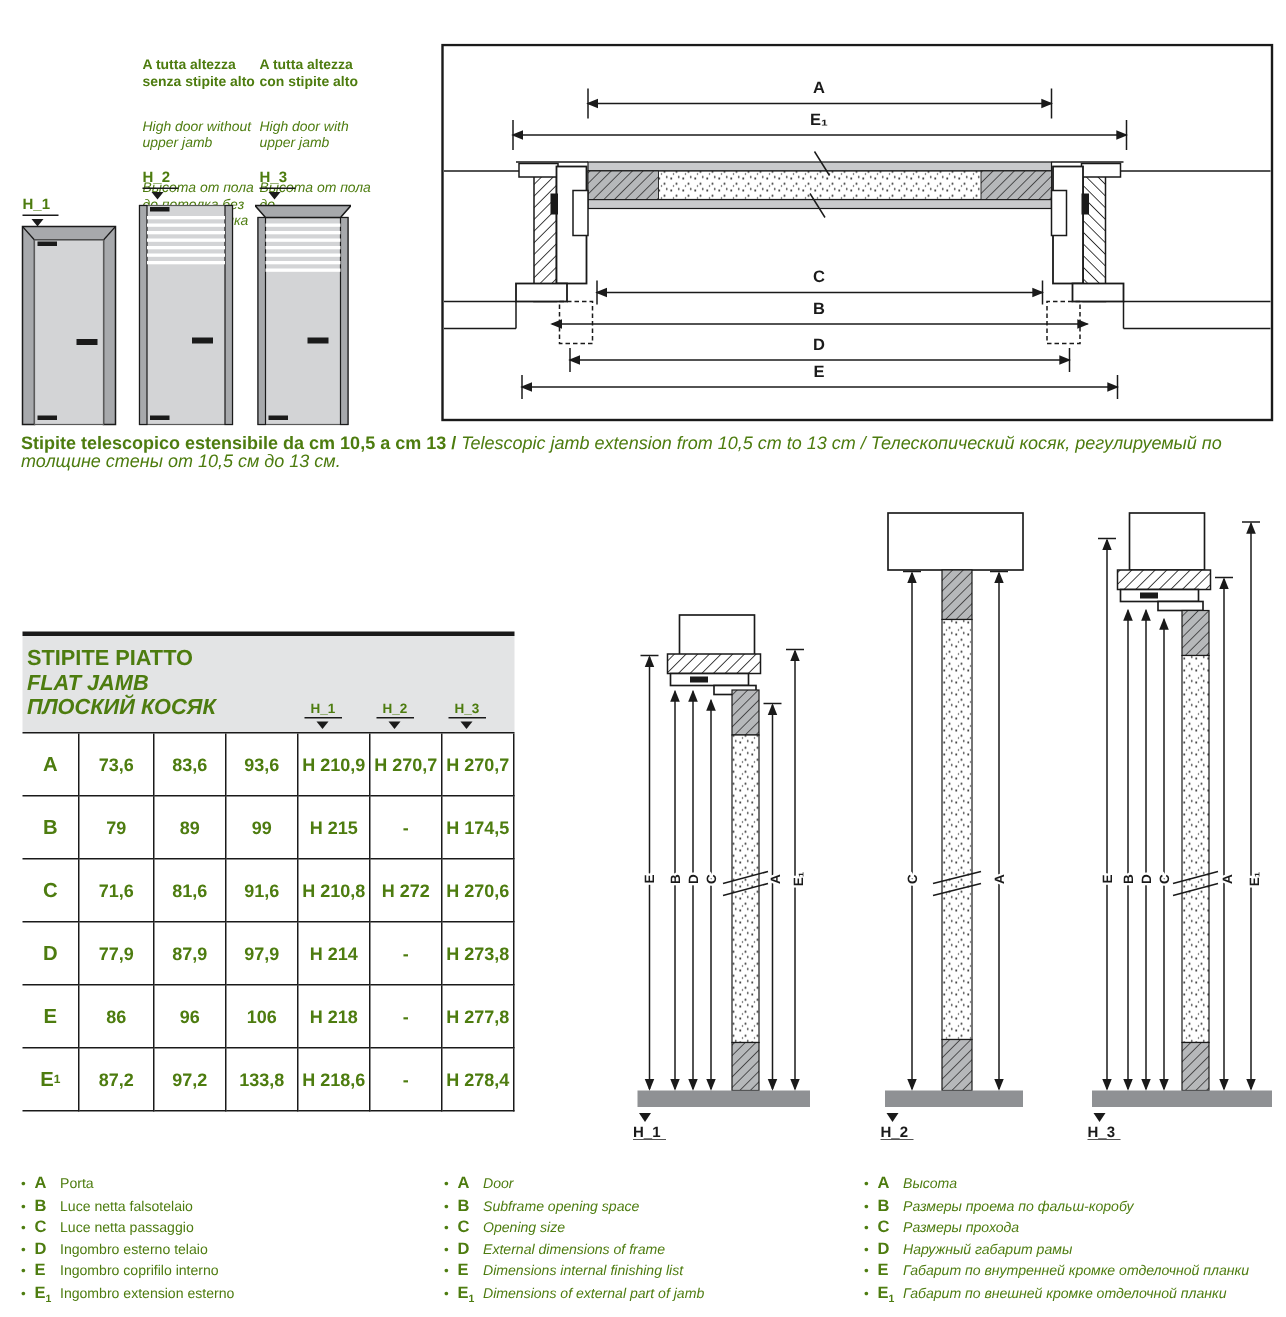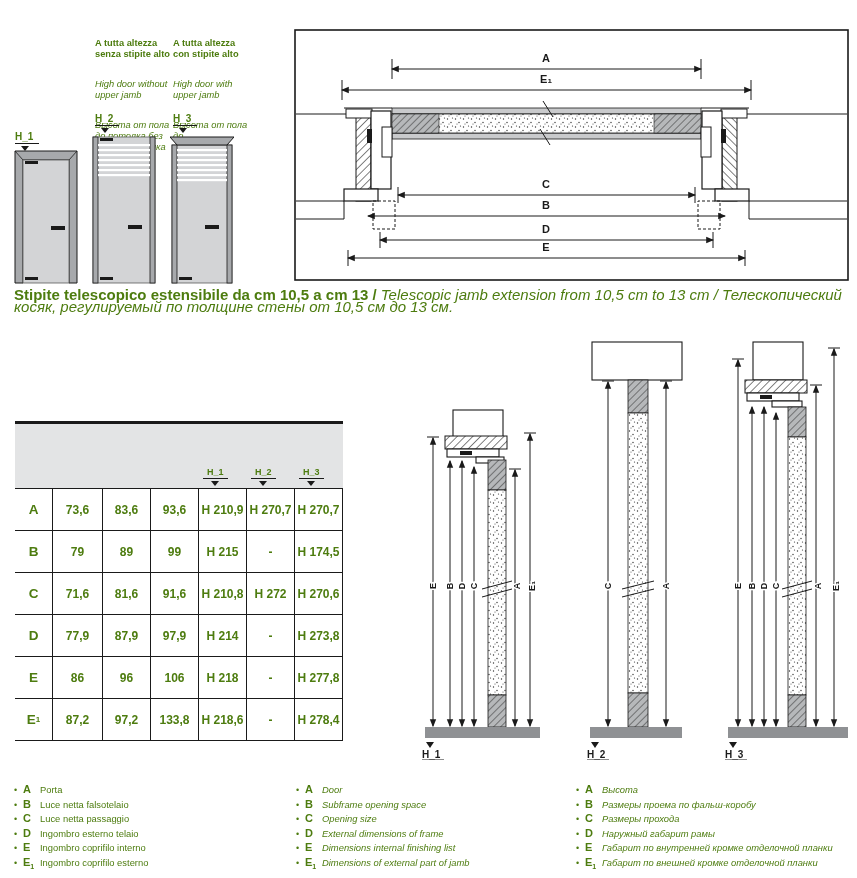--- a/index.html
+++ b/index.html
@@ -16,21 +16,21 @@
   
   .hmark{display:flex;flex-direction:column;align-items:flex-start;}
   .hmark .lbl{font-weight:bold;font-size:10px;border-bottom:1.5px solid #1a1a1a;padding:0 6px 1px 0;}
   .hmark .tri{width:0;height:0;border-left:4px solid transparent;border-right:4px solid transparent;
               border-top:5px solid #1a1a1a;margin:2px 0 0 6px;}
   .hmark.center{align-items:center;}
   .hmark.center .lbl{padding:0 4px 1px 4px;}
   .hmark.center .tri{margin-left:0;}
 
   
-  .cap{font-size:15px;line-height:12px;width:840px;}
+  .cap{font-size:12px;line-height:12px;width:840px;}
   .cap .b{font-weight:bold;}
   .cap .i{font-style:italic;}
 
   
   .dtable{left:15px;top:421px;width:328px;}
   .toprule{height:3px;background:#1a1a1a;}
   .band{position:relative;height:64px;background:#e3e4e5;}
   .band .title{position:absolute;left:3px;top:7px;font-size:14.5px;font-weight:bold;line-height:16.5px;}
   .band .title .sl{font-style:italic;}
   .band .bmark{position:absolute;bottom:2px;}
@@ -224,20 +224,25 @@
     <text x="252" y="222" class="dlab">E</text>
   </svg>
 
   <div class="abs cap" style="left:14px;top:289px">
     <span class="b">Stipite telescopico estensibile da cm 10,5 a cm 13 / </span><span class="i">Telescopic jamb extension from 10,5 cm to 13 cm / Телескопический косяк, регулируемый по толщине стены от 10,5 см до 13 см.</span>
   </div>
 
   <div class="abs dtable">
     <div class="toprule"></div>
     <div class="band">
+      <div class="title">
+        <div>STIPITE PIATTO</div>
+        <div class="sl">FLAT JAMB</div>
+        <div class="sl">ПЛОСКИЙ КОСЯК</div>
+      </div>
       <div class="hmark center bmark" style="left:188px">
         <span class="lbl" style="font-size:9px">H_1</span>
         <span class="tri"></span>
       </div>
       <div class="hmark center bmark" style="left:236px">
         <span class="lbl" style="font-size:9px">H_2</span>
         <span class="tri"></span>
       </div>
       <div class="hmark center bmark" style="left:284px">
         <span class="lbl" style="font-size:9px">H_3</span>
@@ -430,21 +435,21 @@
         <span class="t">Ingombro esterno telaio</span>
       </div>
     <div class="lrow">
         <span class="bu">•</span>
         <span class="k"><span>E</span><sub></sub></span>
         <span class="t">Ingombro coprifilo interno</span>
       </div>
     <div class="lrow">
         <span class="bu">•</span>
         <span class="k"><span>E</span><sub>1</sub></span>
-        <span class="t">Ingombro coprifilo esterno</span>
+        <span class="t">Ingombro extension esterno</span>
       </div>
   </div>
 
   <div class="abs leg italic" style="left:296px;top:783px">
     <div class="lrow">
         <span class="bu">•</span>
         <span class="k"><span>A</span><sub></sub></span>
         <span class="t">Door</span>
       </div>
     <div class="lrow">

